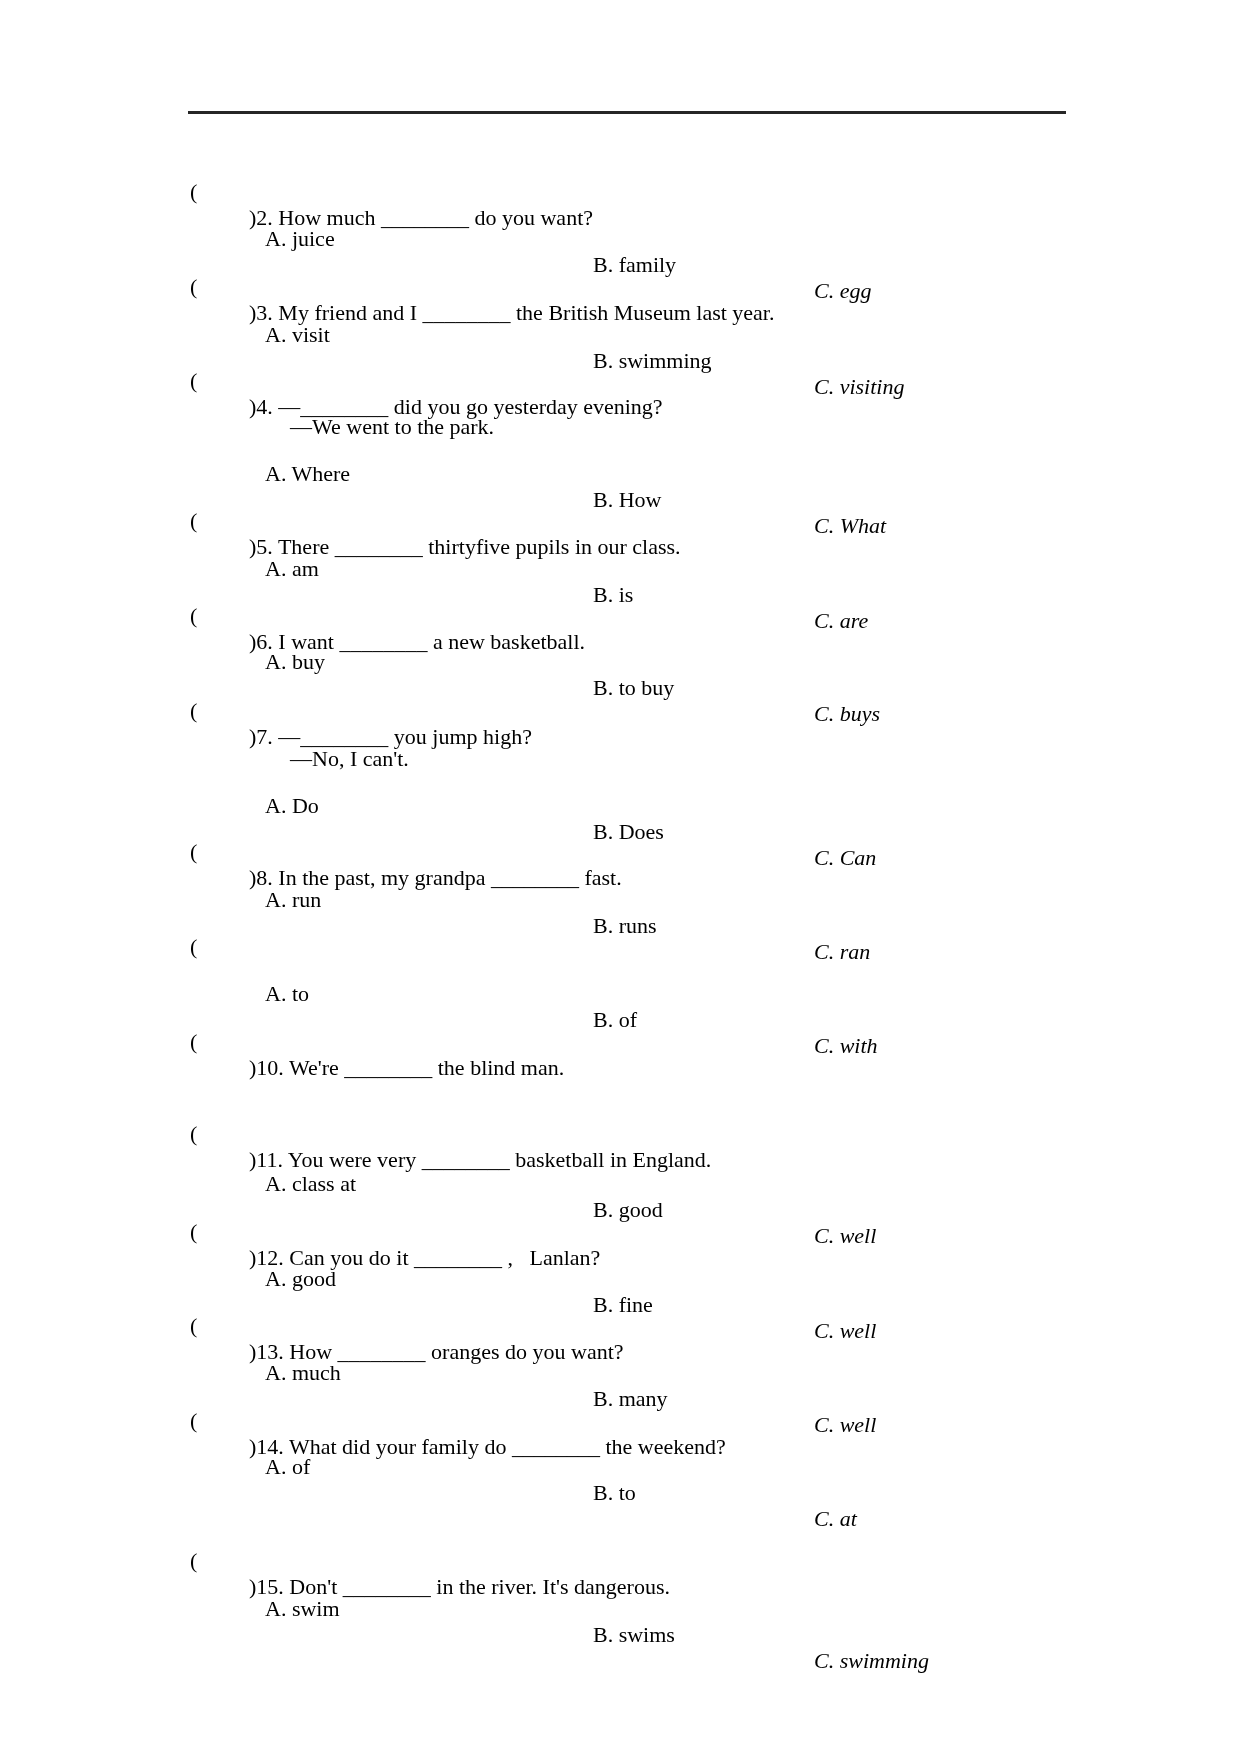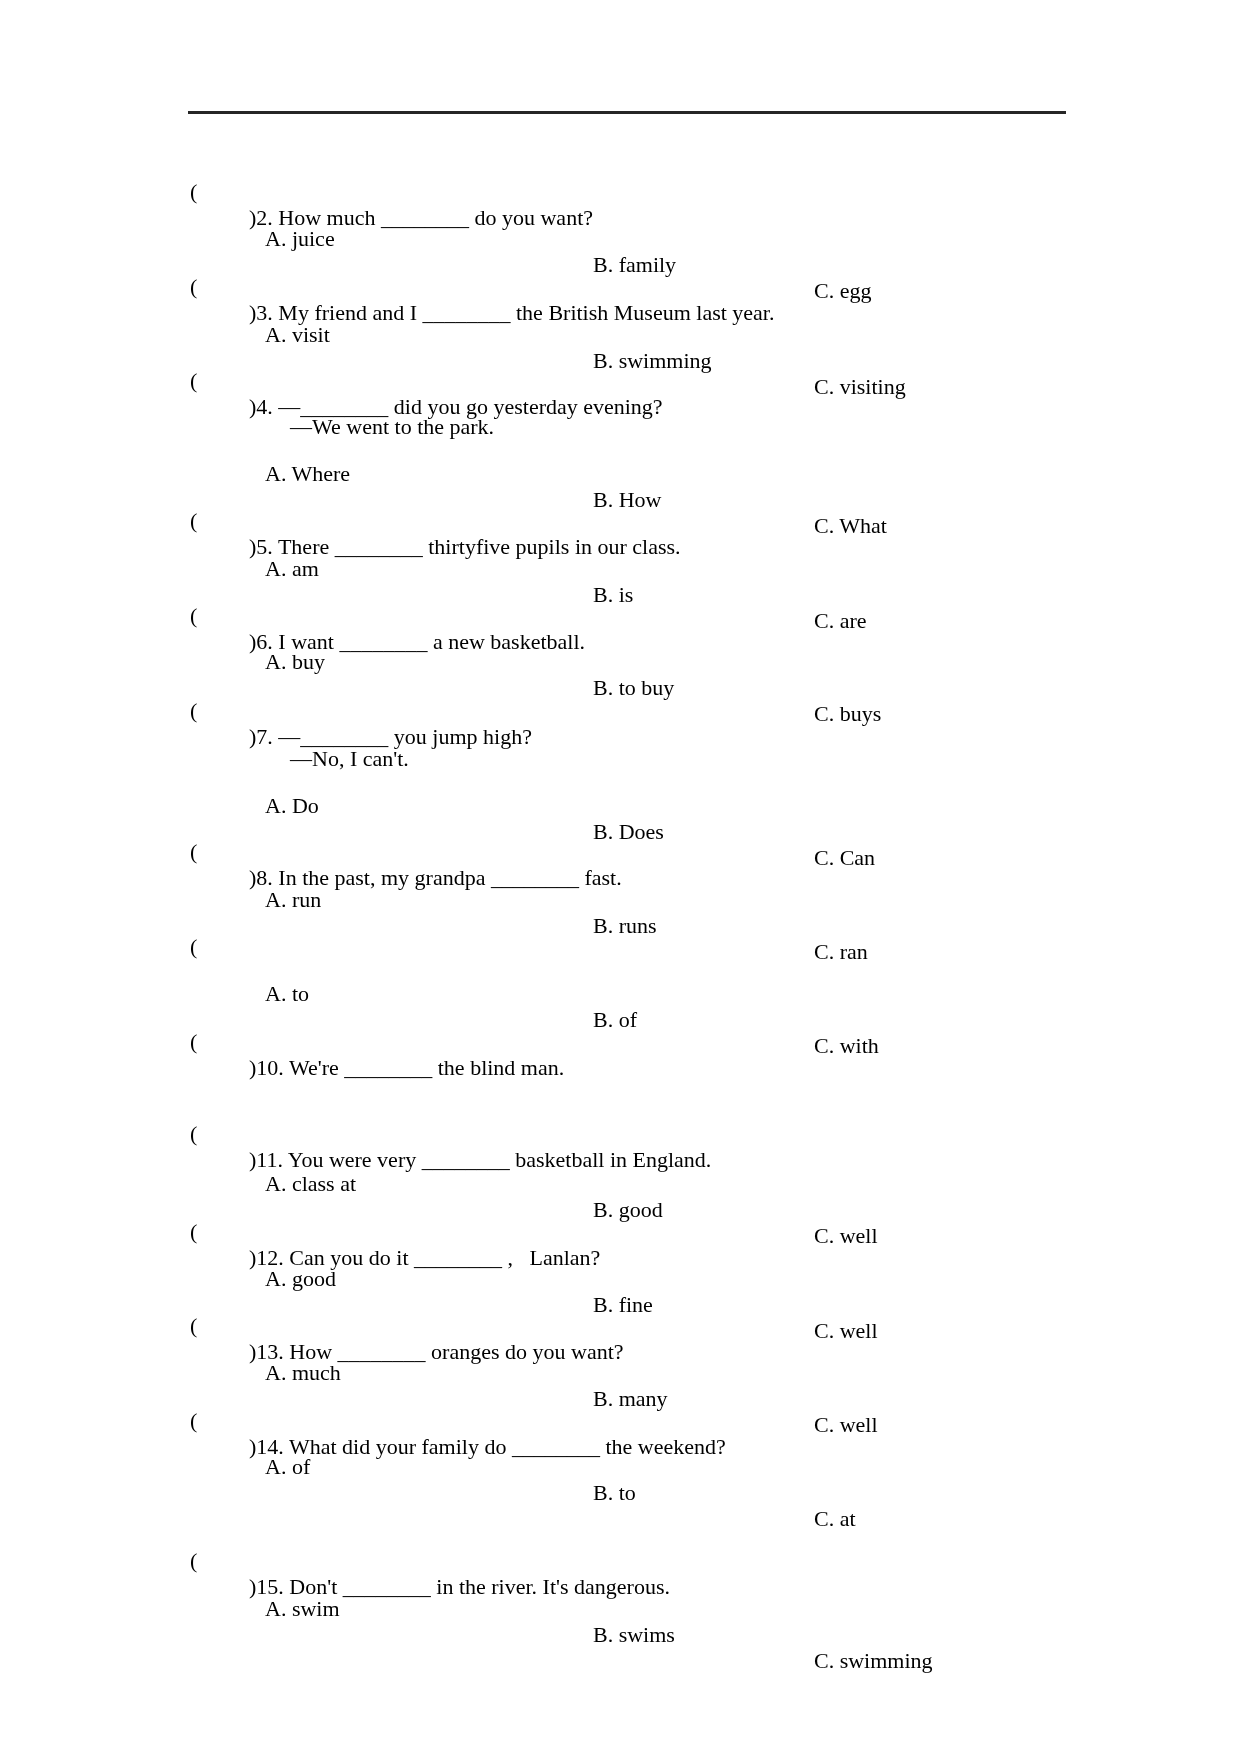--- a/index.html
+++ b/index.html
@@ -26,21 +26,21 @@
     left: 0;
     width: 100%;
     height: 30px;
     white-space: pre;
   }
   .paren  { position: absolute; left: 190px; }
   .qtext  { position: absolute; left: 249px; }
   .dlg    { position: absolute; left: 290px; }
   .opt-a  { position: absolute; left: 265px; }
   .opt-b  { position: absolute; left: 593px; }
-  .opt-c  { position: absolute; left: 814px; }
+  .opt-c  { position: absolute; left: 814px; font-style: italic; }
 </style>
 </head>
 <body>
 
 <div class="page">
 
   <div class="top-rule"></div>
 
   <div class="row" style="top:153px">
     <span class="paren">(</span>

